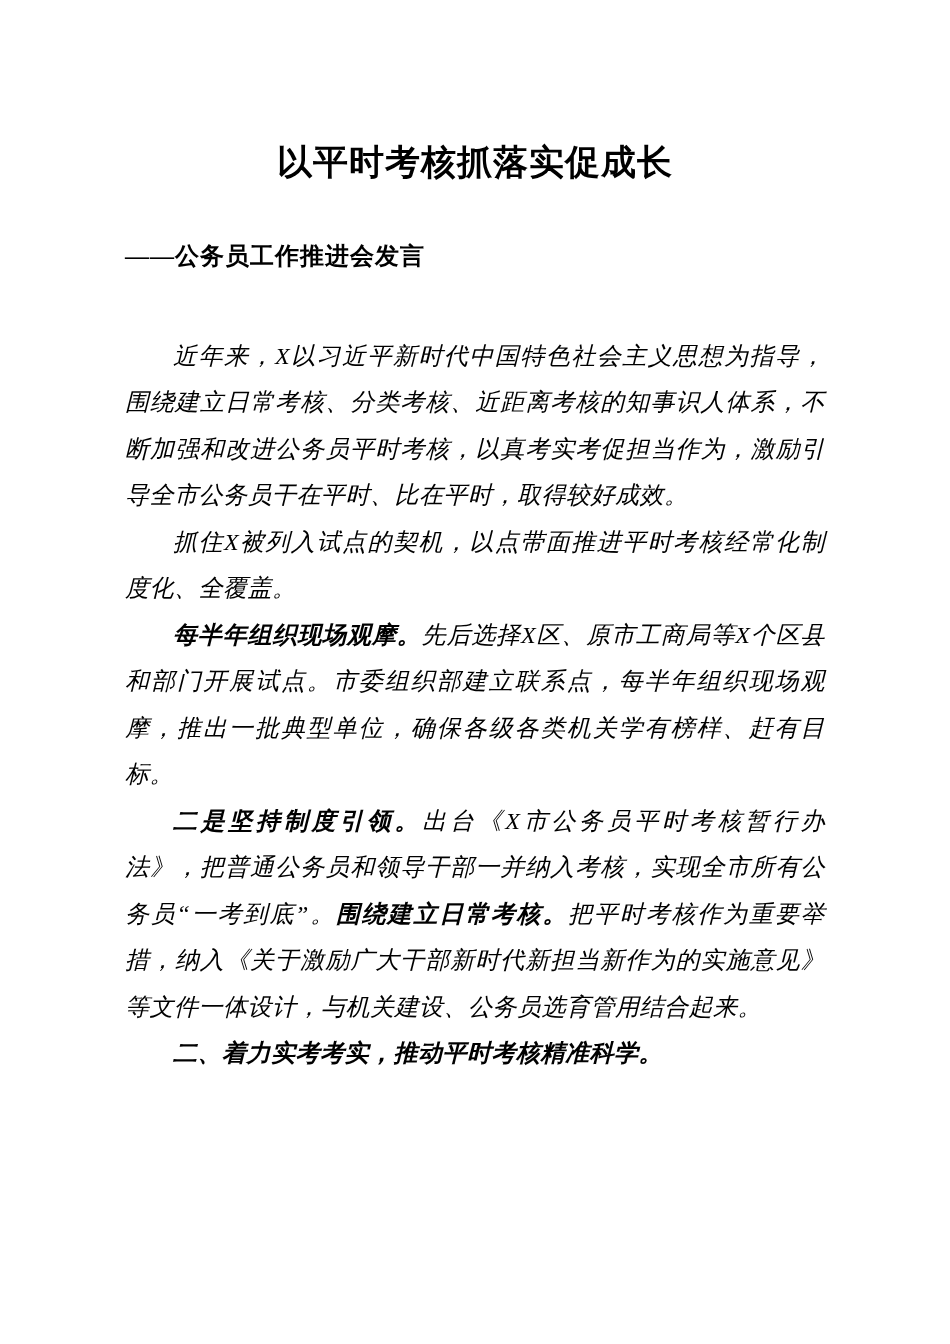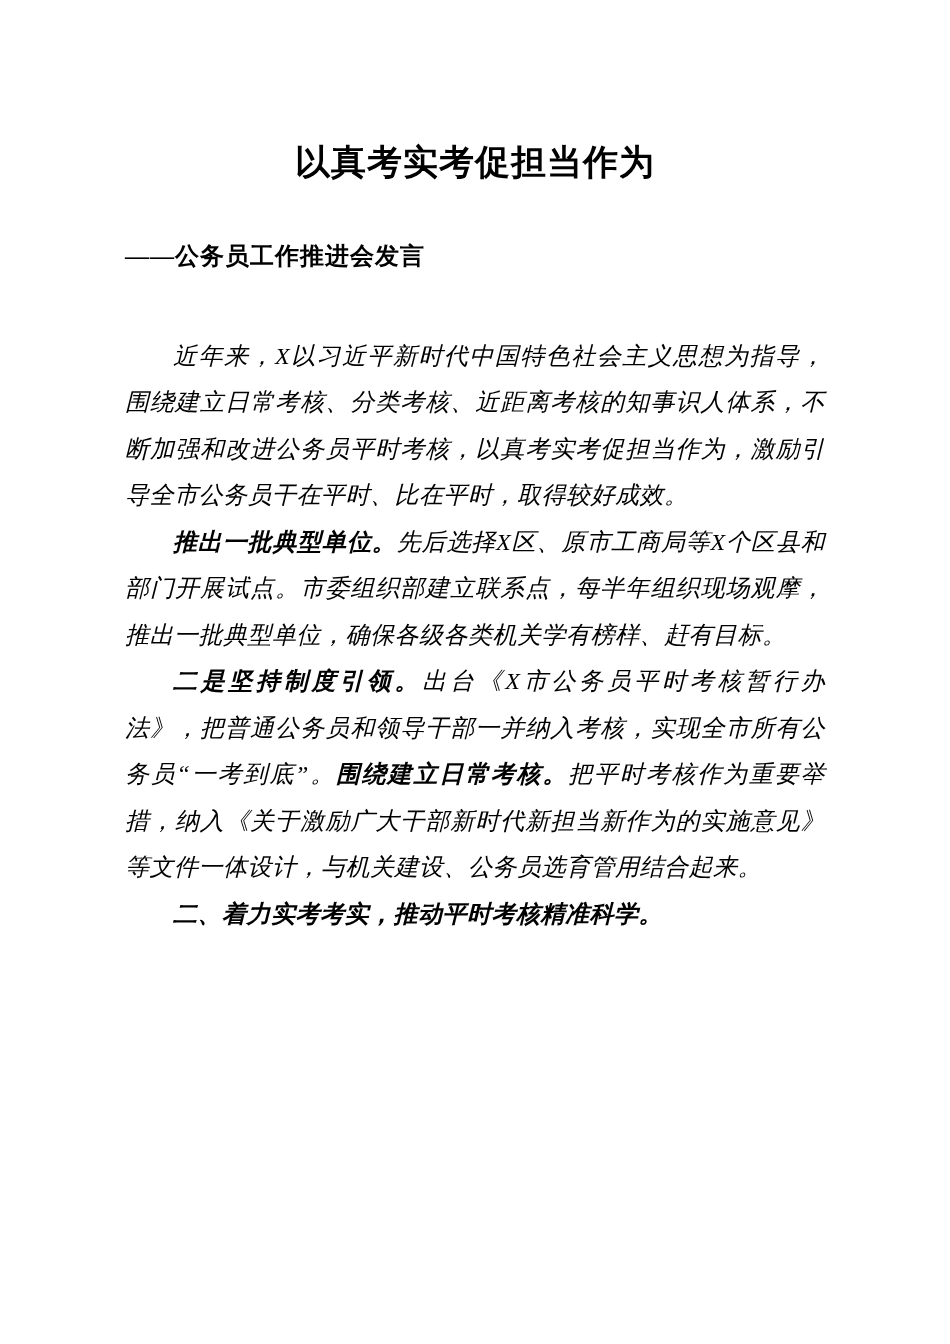--- a/index.html
+++ b/index.html
@@ -52,21 +52,22 @@
     font-weight: bold;
   }
   .doc-body p span.run-normal {
     font-weight: normal;
   }
 </style>
 </head>
 <body>
 
 <div class="page">
-  <h1 class="title">以真考实考促担当作为</h1>
+  <h1 class="title">以平时考核抓落实促成长</h1>
   <h2 class="subtitle">——公务员工作推进会发言</h2>
   <div class="doc-body" id="doc-body">
       <p><span class="run-normal">近年来，X以习近平新时代中国特色社会主义思想为指导，围绕建立日常考核、分类考核、近距离考核的知事识人体系，不断加强和改进公务员平时考核，以真考实考促担当作为，激励引导全市公务员干在平时、比在平时，取得较好成效。</span></p>
-      <p><span class="run-bold">推出一批典型单位。</span><span class="run-normal">先后选择X区、原市工商局等X个区县和部门开展试点。市委组织部建立联系点，每半年组织现场观摩，推出一批典型单位，确保各级各类机关学有榜样、赶有目标。</span></p>
+      <p><span class="run-normal">抓住X被列入试点的契机，以点带面推进平时考核经常化制度化、全覆盖。</span></p>
+      <p><span class="run-bold">每半年组织现场观摩。</span><span class="run-normal">先后选择X区、原市工商局等X个区县和部门开展试点。市委组织部建立联系点，每半年组织现场观摩，推出一批典型单位，确保各级各类机关学有榜样、赶有目标。</span></p>
       <p><span class="run-bold">二是坚持制度引领。</span><span class="run-normal">出台《X市公务员平时考核暂行办法》，把普通公务员和领导干部一并纳入考核，实现全市所有公务员“一考到底”。</span><span class="run-bold">围绕建立日常考核。</span><span class="run-normal">把平时考核作为重要举措，纳入《关于激励广大干部新时代新担当新作为的实施意见》等文件一体设计，与机关建设、公务员选育管用结合起来。</span></p>
       <p><span class="run-bold">二、着力实考考实，推动平时考核精准科学。</span></p>
     </div>
 </div>
 
 </body></html>

